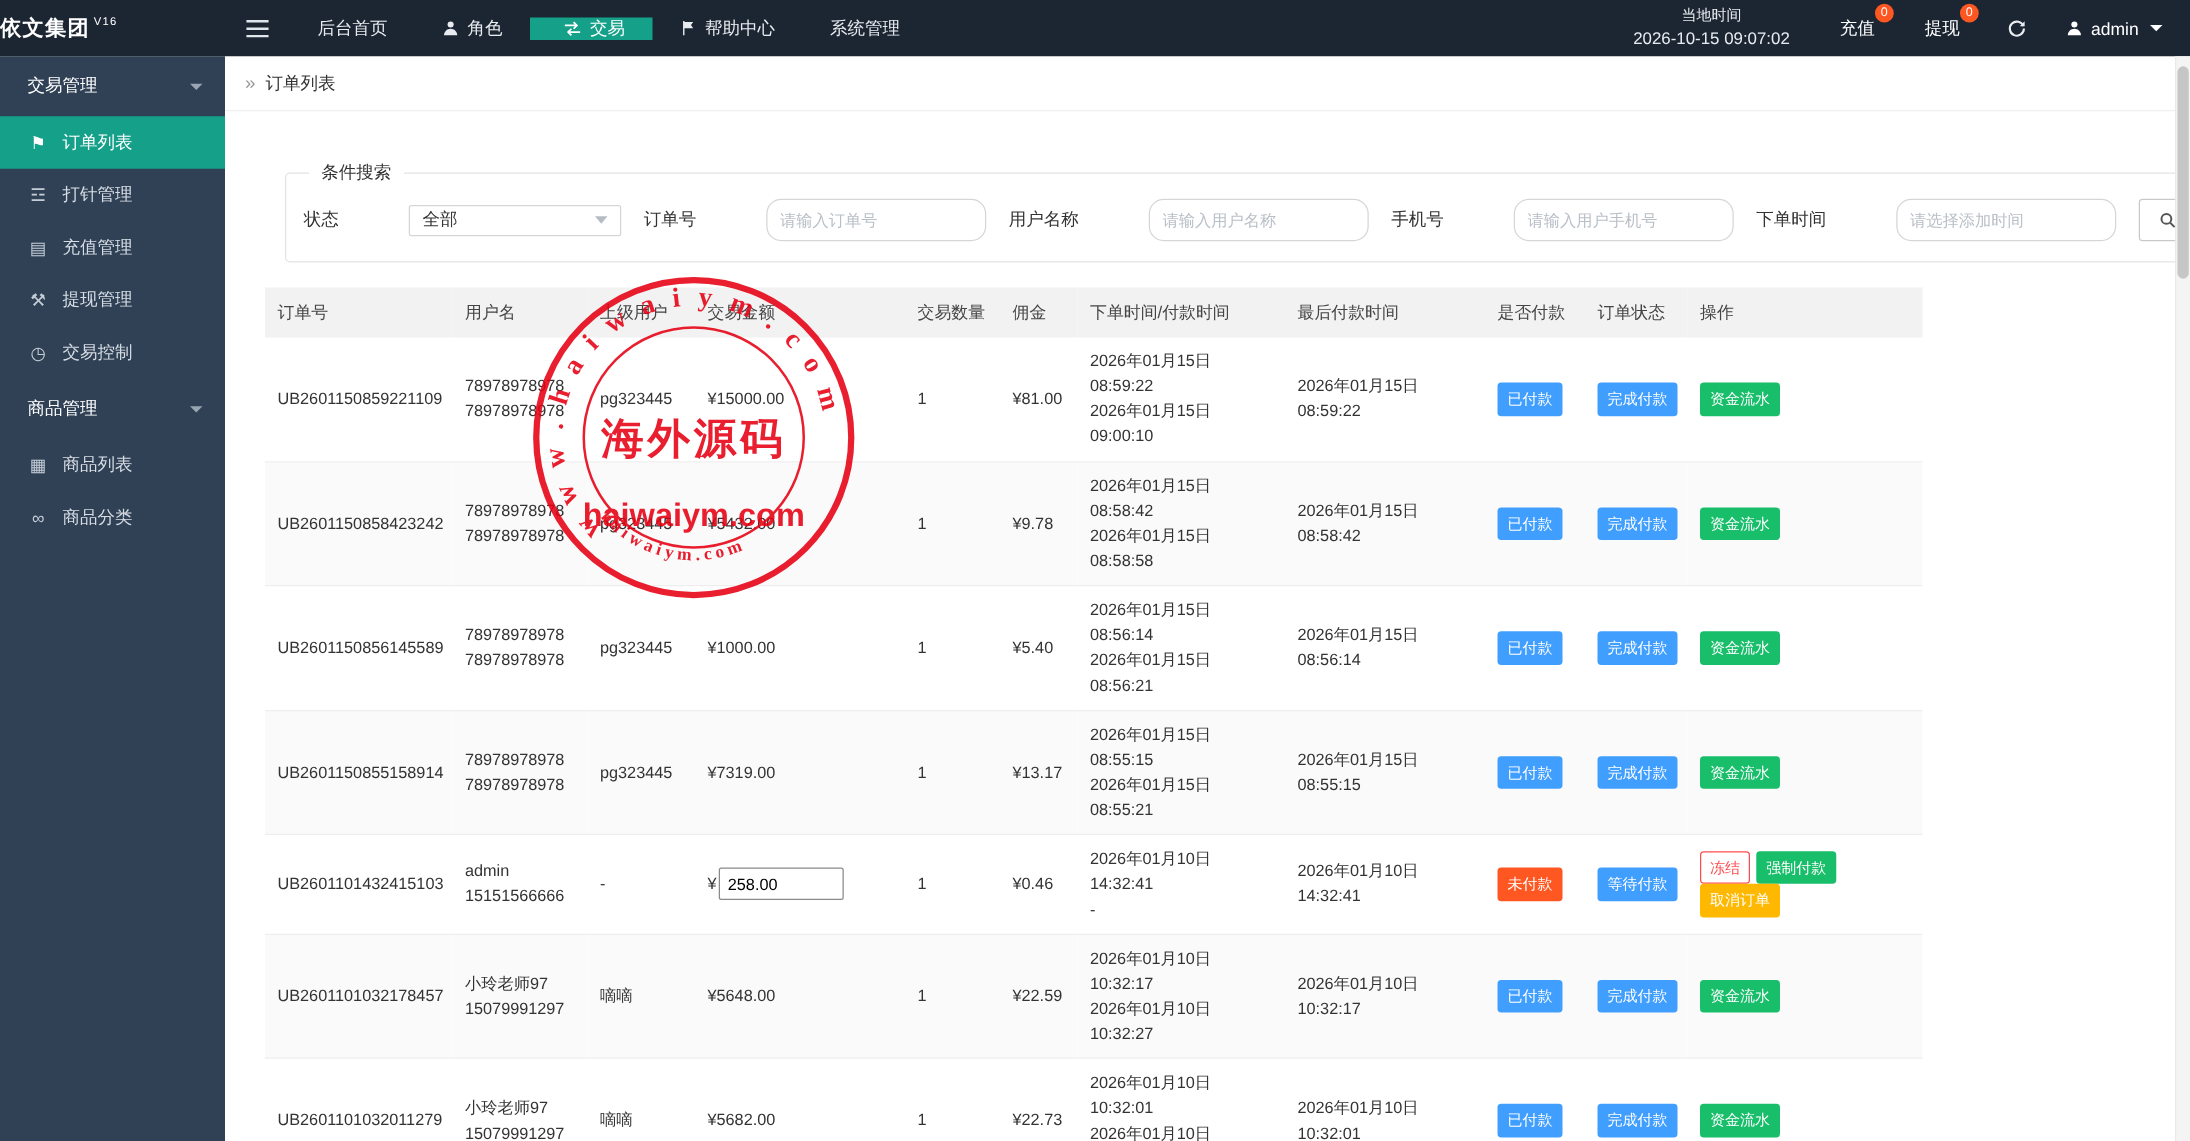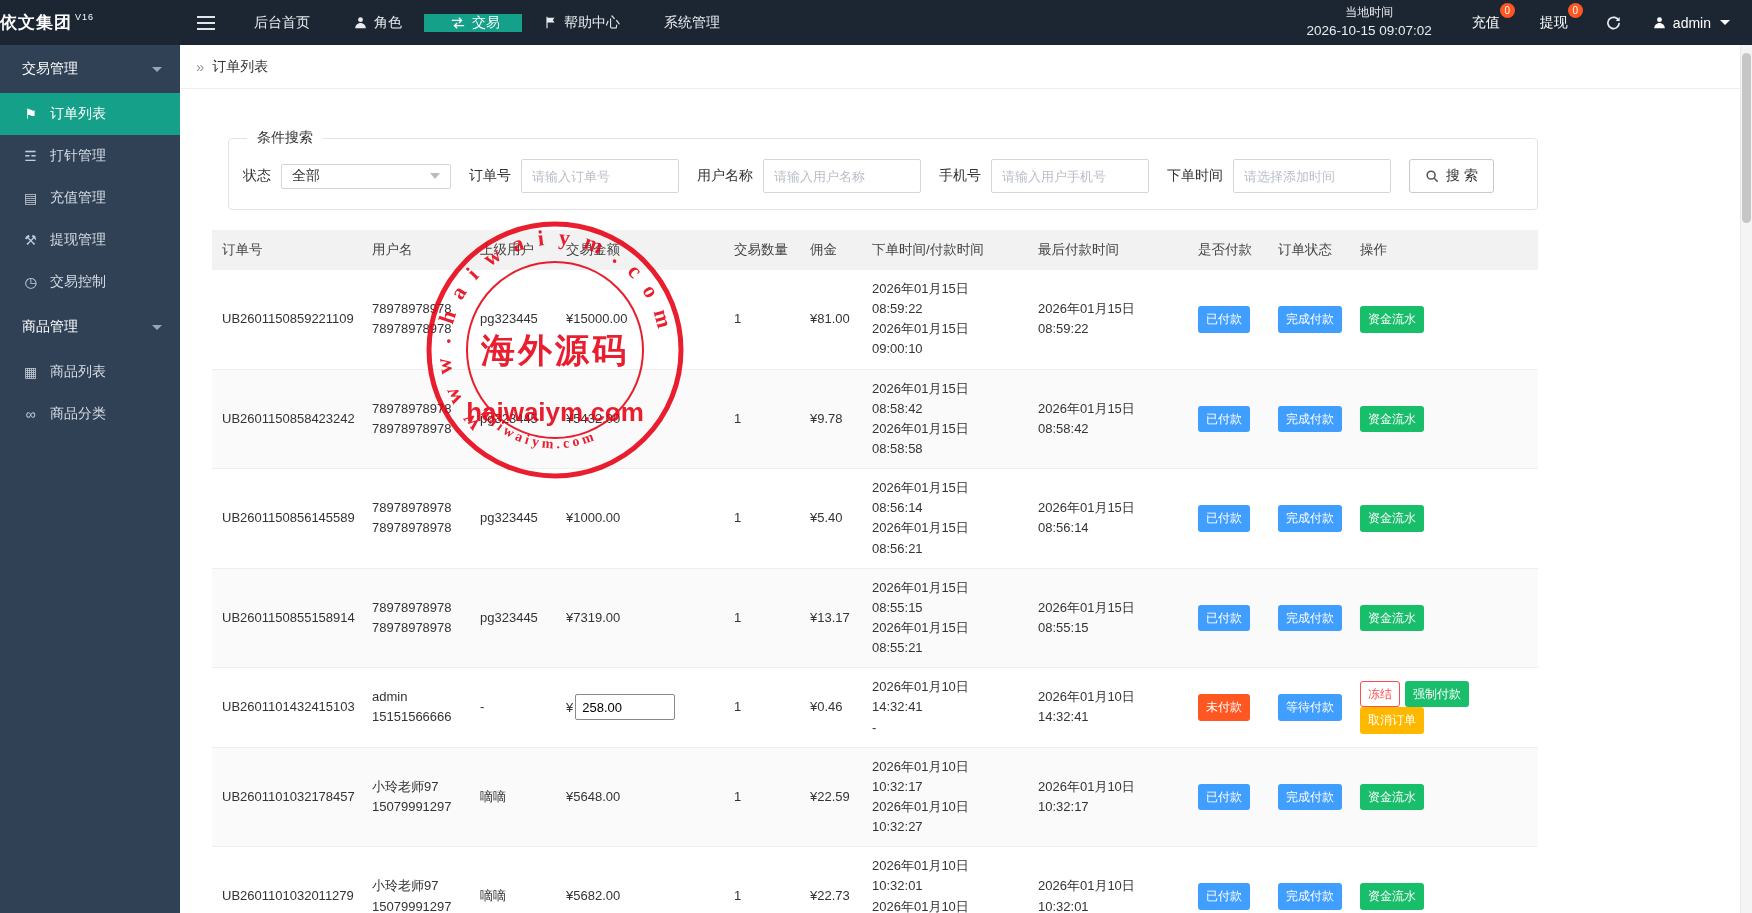--- a/index.html
+++ b/index.html
@@ -35,23 +35,23 @@
   .side-item.active .s-icon{color:#fff;}
 
   
   .content{position:absolute;left:180px;top:45px;right:0;bottom:0;background:#fff;overflow:hidden;}
   .breadcrumb{height:44px;display:flex;align-items:center;padding-left:16px;font-size:14px;color:#333;border-bottom:1px solid #efefef;}
   .breadcrumb .sep{color:#999;margin-right:8px;font-size:15px;}
 
   .search-fieldset{margin:40px 214px 20px 48px;border:1px solid #e3e3e3;border-radius:4px;padding:12px 14px 16px;}
   .search-fieldset legend{padding:0 10px;margin-left:4px;font-size:14px;color:#333;}
   .search-row{display:flex;align-items:center;}
-  .sg{display:flex;align-items:center;margin-right:18px;}
+  .sg{display:flex;align-items:center;margin-right:18px;gap:46px;}
   .sg label{font-size:14px;color:#333;margin-right:10px;white-space:nowrap;}
-  .s-input{width:158px;height:34px;border:1px solid #d6d6d6;border-radius:2px;padding:0 10px;font-size:13px;color:#333;outline:none;background:#fff;}
+  .s-input{width:176px;height:34px;border:1px solid #d6d6d6;border-radius:12px;padding:0 10px;font-size:13px;color:#333;outline:none;background:#fff;}
   .s-input::placeholder{color:#b9bfc7;}
   .s-select{width:170px;height:25px;border:1px solid #d6d6d6;border-radius:2px;display:flex;align-items:center;justify-content:space-between;padding:0 10px;font-size:14px;color:#333;cursor:pointer;background:#fff;}
   .sel-caret{width:0;height:0;border-left:5px solid transparent;border-right:5px solid transparent;border-top:6px solid #b6bcc4;}
   .search-btn{height:34px;display:flex;align-items:center;gap:7px;border:1px solid #c9c9c9;border-radius:3px;background:#fff;padding:0 15px;font-size:14px;color:#333;cursor:pointer;}
   .sch-icon{display:flex;align-items:center;color:#555;}
 
   
   .table-wrap{margin:0 214px 0 32px;}
   table{width:100%;border-collapse:collapse;table-layout:fixed;}
   thead th{background:#f2f2f2;height:40px;text-align:left;padding:0 10px;font-size:13.5px;color:#444;font-weight:400;white-space:nowrap;}

